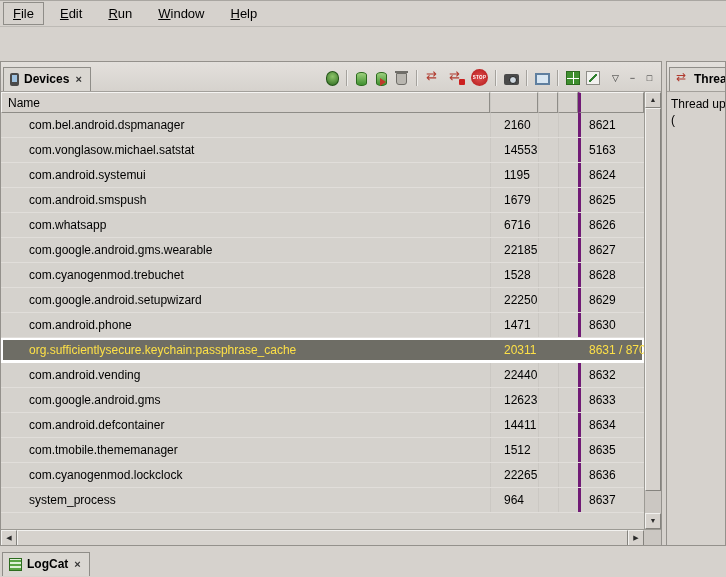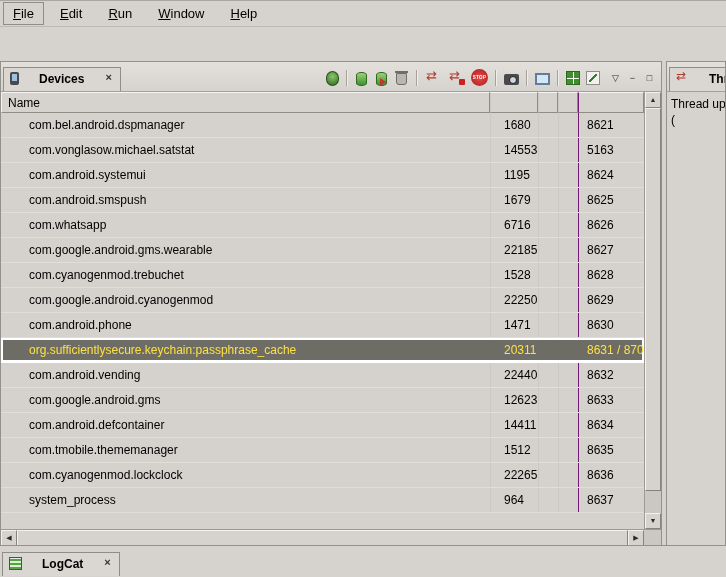--- a/index.html
+++ b/index.html
@@ -27,21 +27,21 @@
   .left-panel { width:662px; border:1px solid #94918c; display:flex; flex-direction:column;
                 background:#d6d2cd; }
   .sash { width:4px; }
   .right-panel { flex:1; border:1px solid #94918c; overflow:hidden; display:flex;
                  flex-direction:column; }
 
   
   .panel-head { height:30px; display:flex; align-items:flex-end; justify-content:space-between;
                 border-bottom:1px solid #a3a09b;
                 background:linear-gradient(#e3e0dc,#d6d2cd); flex:none; }
-  .tab { display:inline-flex; align-items:flex-start; gap:20px; padding:4px 7px 5px 6px;
+  .tab { display:inline-flex; align-items:center; gap:5px; padding:4px 7px 5px 6px;
          margin-left:2px; background:#dad7d2; border:1px solid #8f8d88; border-bottom:none;
          font-weight:bold; white-space:nowrap; }
   .tab-close { font-size:11px; line-height:10px; color:#333; padding:0 1px; cursor:default; }
 
   .device-tab-icon { width:9px; height:13px; background:#4a4a4a; border-radius:2px;
                      position:relative; flex:none; }
   .device-tab-icon::after { content:""; position:absolute; left:2px; top:2px; right:2px; bottom:4px;
                      background:#9fc2e0; }
   .threads-tab-icon { width:13px; height:13px; flex:none; position:relative; }
   .threads-tab-icon::before { content:"⇄"; position:absolute; left:0; top:-3px;
@@ -96,21 +96,21 @@
   .th { background:#d6d2cd; border-top:1px solid #f5f4f2; border-left:1px solid #f5f4f2;
         border-right:1px solid #8e8c87; border-bottom:1px solid #8e8c87;
         padding:3px 0 0 6px; white-space:nowrap; overflow:hidden; }
   .rows { width:643px; }
   .row { display:flex; height:25px; align-items:stretch; background:#d5d2cd;
          border-bottom:1px solid #e1deda; cursor:default; }
   .cell { display:flex; align-items:center; white-space:nowrap; overflow:hidden; }
   .c-name { width:489px; padding-left:28px; }
   .c-pid  { width:48px; padding-left:13px; border-left:1px solid #cbc8c3; }
   .c-m1, .c-m2 { width:20px; border-left:1px solid #cbc8c3; }
-  .c-port { flex:1; padding-left:8px; border-left:1px solid #701a75; }
+  .c-port { flex:1; padding-left:8px; border-left:3px solid #701a75; }
   .row.selected { background:var(--selection-bg,#6e6d65); color:#fde047;
                   box-shadow:inset 0 0 0 2px #fff; border-bottom-color:#fff; }
   .row.selected .cell { border-left-color:transparent; }
 
   
   .vscroll { position:absolute; top:0; right:0; bottom:0; width:17px; background:#cbc7c2;
              border-left:1px solid #9c9a94; }
   .sbtn { position:absolute; left:0; width:16px; height:16px; background:#d6d2cd;
           border:1px solid; border-color:#f2f1ef #85837e #85837e #f2f1ef;
           font-size:7px; line-height:14px; text-align:center; color:#2a2a2a; cursor:default; }
@@ -190,21 +190,21 @@
       <div class="thead">
         <span class="th c-name" style="padding-left:6px">Name</span>
         <span class="th c-pid"></span>
         <span class="th c-m1"></span>
         <span class="th c-m2"></span>
         <span class="th c-port"></span>
       </div>
       <div class="rows">
           <div class="row">
             <span class="cell c-name">com.bel.android.dspmanager</span>
-            <span class="cell c-pid">1680</span>
+            <span class="cell c-pid">2160</span>
             <span class="cell c-m1"></span>
             <span class="cell c-m2"></span>
             <span class="cell c-port">8621</span>
           </div>
           <div class="row">
             <span class="cell c-name">com.vonglasow.michael.satstat</span>
             <span class="cell c-pid">14553</span>
             <span class="cell c-m1"></span>
             <span class="cell c-m2"></span>
             <span class="cell c-port">5163</span>
@@ -238,21 +238,21 @@
             <span class="cell c-port">8627</span>
           </div>
           <div class="row">
             <span class="cell c-name">com.cyanogenmod.trebuchet</span>
             <span class="cell c-pid">1528</span>
             <span class="cell c-m1"></span>
             <span class="cell c-m2"></span>
             <span class="cell c-port">8628</span>
           </div>
           <div class="row">
-            <span class="cell c-name">com.google.android.cyanogenmod</span>
+            <span class="cell c-name">com.google.android.setupwizard</span>
             <span class="cell c-pid">22250</span>
             <span class="cell c-m1"></span>
             <span class="cell c-m2"></span>
             <span class="cell c-port">8629</span>
           </div>
           <div class="row">
             <span class="cell c-name">com.android.phone</span>
             <span class="cell c-pid">1471</span>
             <span class="cell c-m1"></span>
             <span class="cell c-m2"></span>

